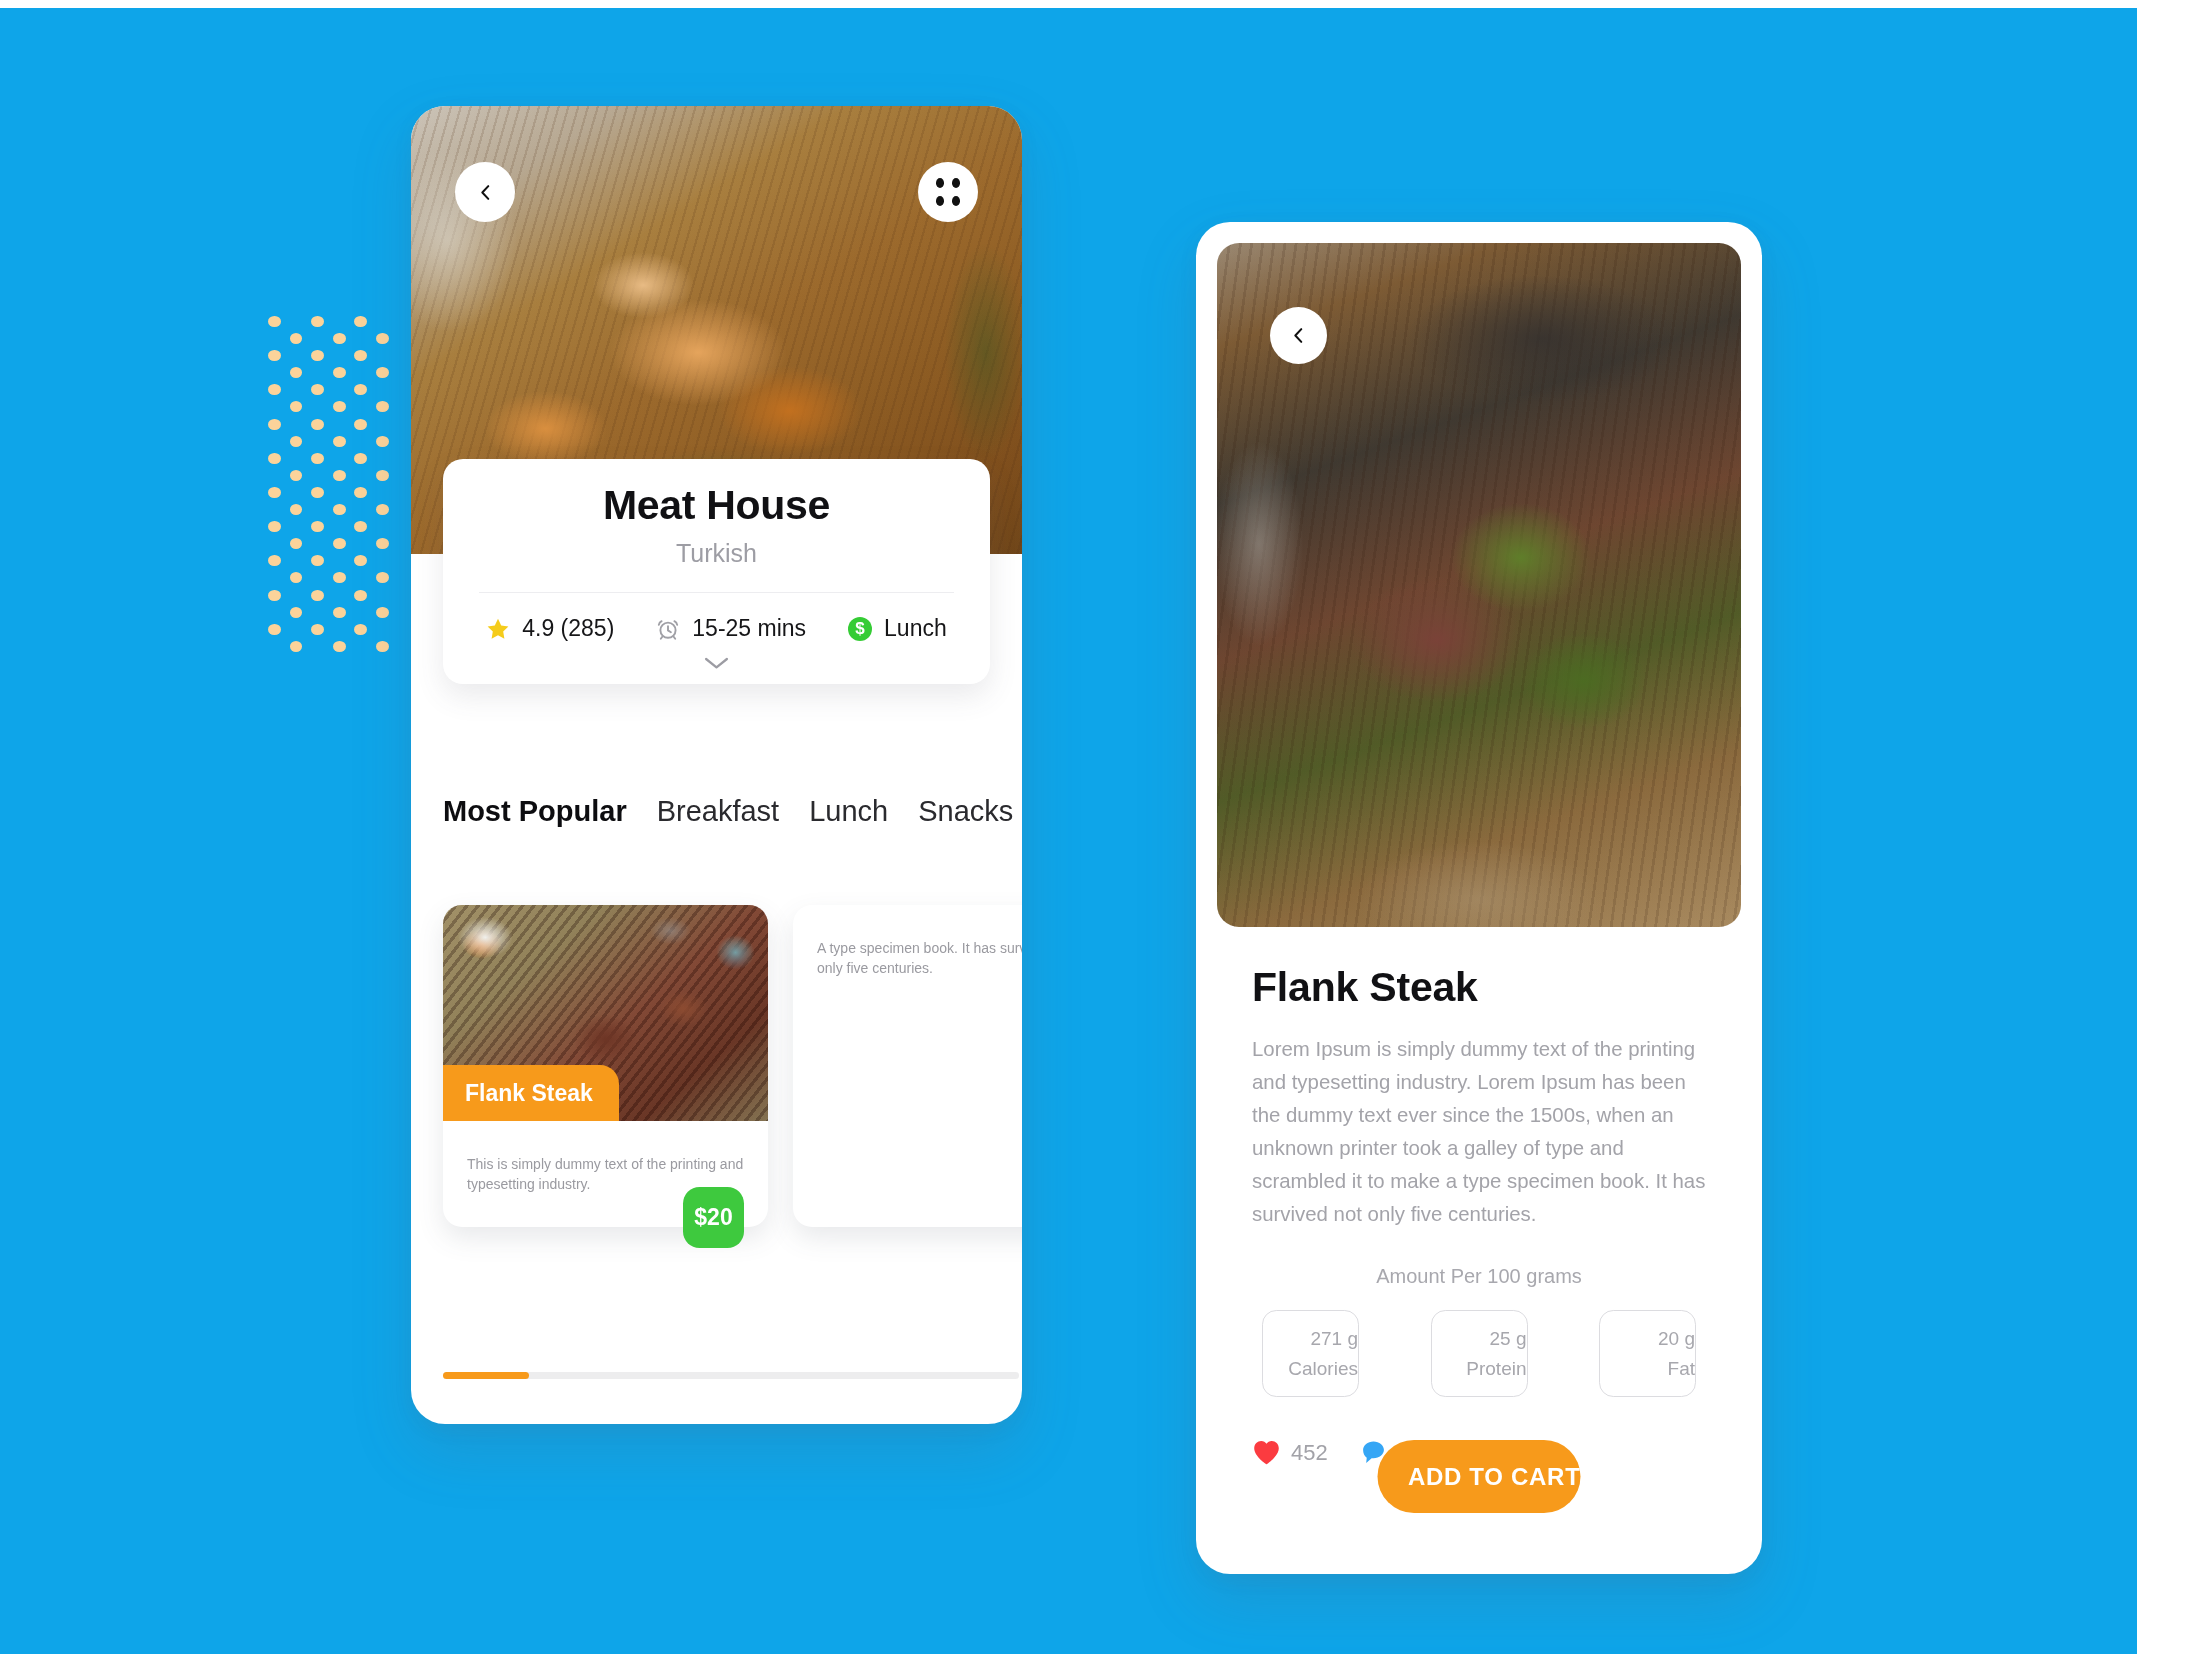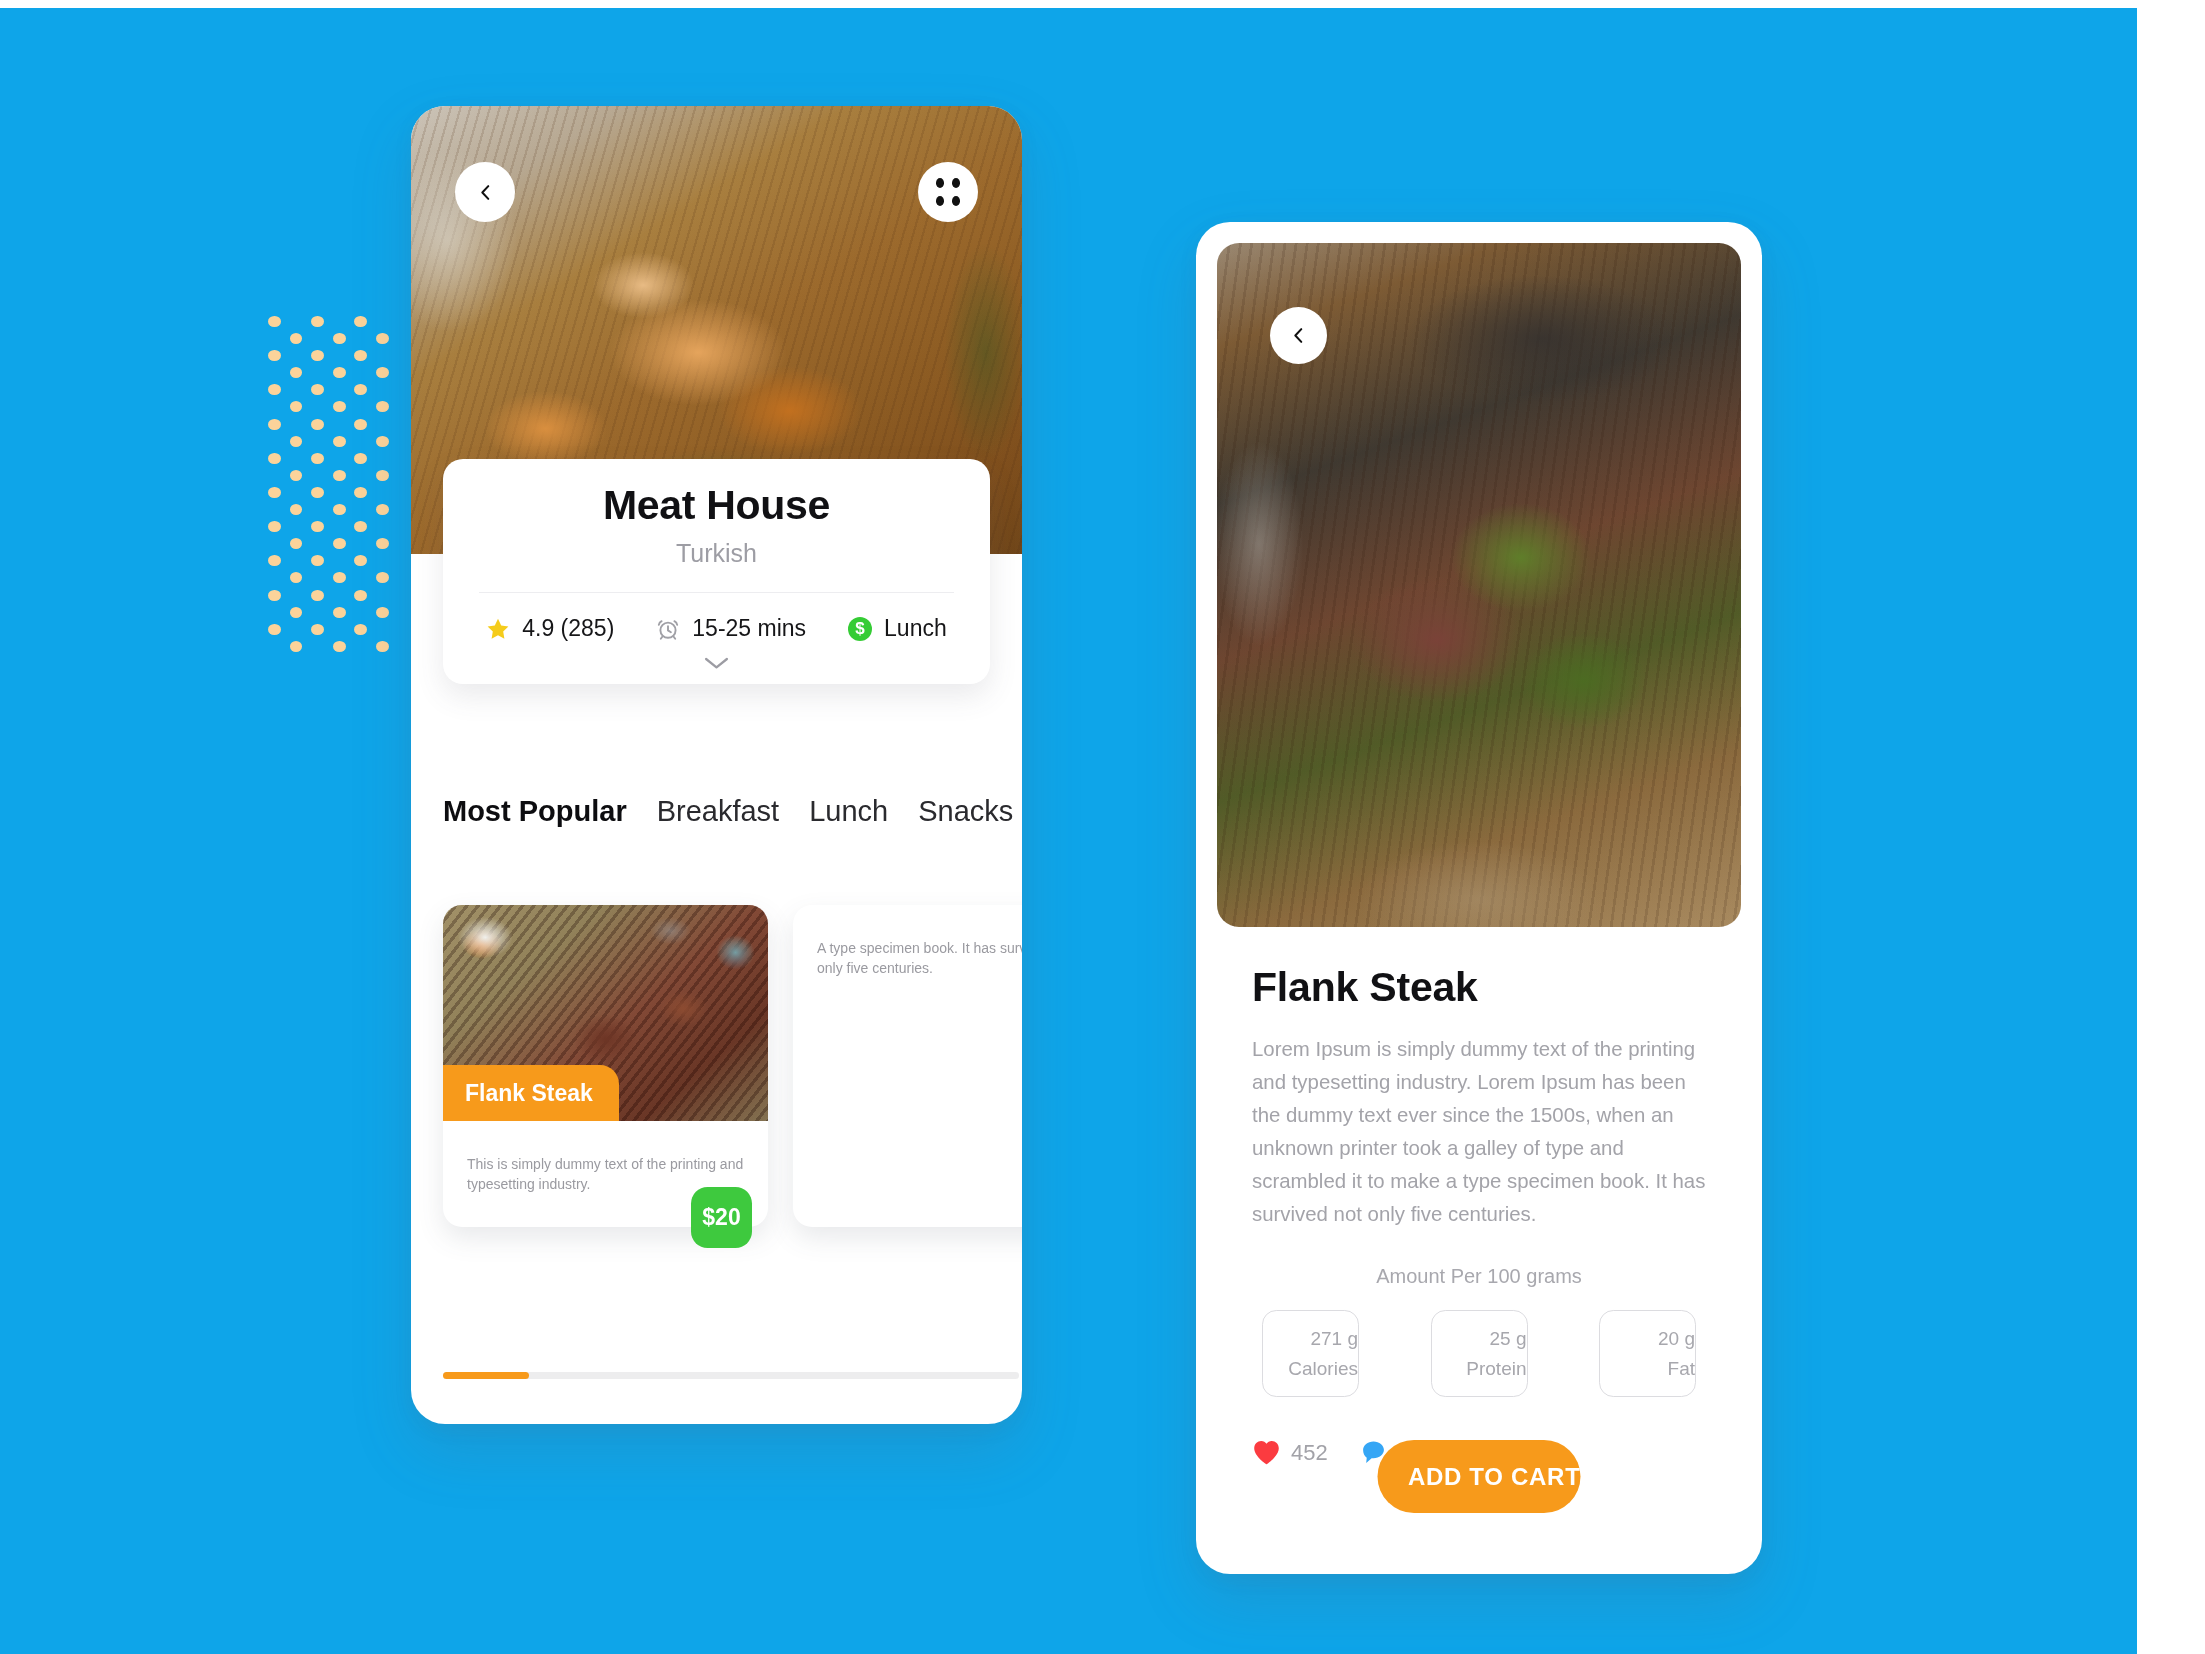--- a/index.html
+++ b/index.html
@@ -264,21 +264,21 @@
     color: #ffffff;
     font-size: 23px;
     font-weight: 700;
     padding: 14.3px 26.5px 14.3px 22px;
     border-radius: 0 19px 0 0;
     z-index: 3;
     white-space: nowrap;
   }
   .price-chip {
     position: absolute;
-    right: 16px;
+    right: 24px;
     bottom: -21px;
     width: 61px; height: 61px;
     background: #3ec93e;
     border-radius: 16.5px;
     color: #ffffff;
     font-size: 23px;
     font-weight: 700;
     display: flex; align-items: center; justify-content: center;
     z-index: 6;
   }

